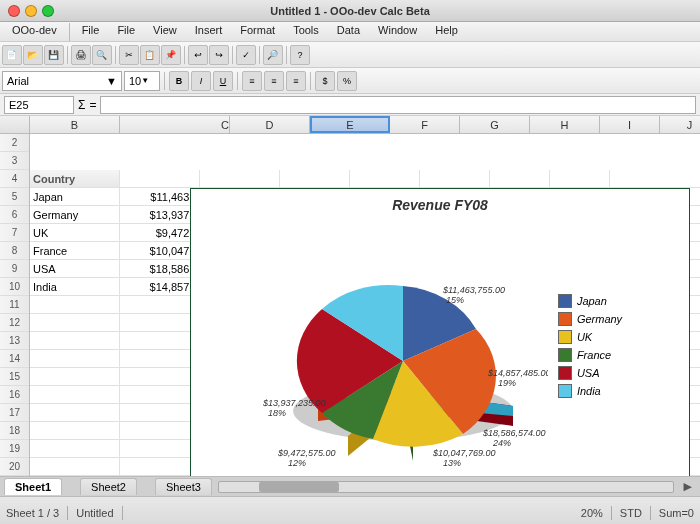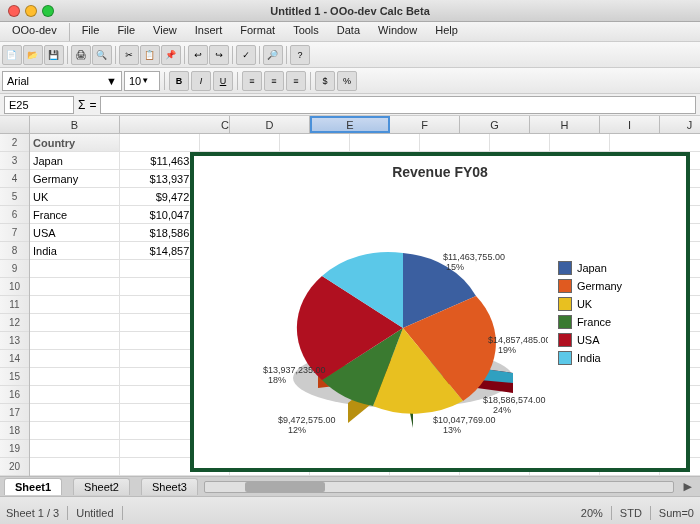--- a/index.html
+++ b/index.html
@@ -183,20 +183,21 @@
       min-height: 18px;
       border-bottom: 1px solid #ddd;
       display: flex; align-items: center; justify-content: center;
       font-size: 10px;
       color: #555;
     }
     .grid-content {
       flex: 1;
       overflow: hidden;
       position: relative;
+      margin-top: 36px;
     }
     .grid-rows {
       display: flex;
       flex-direction: column;
     }
     .grid-row {
       display: flex;
       height: 18px;
       min-height: 18px;
       border-bottom: 1px solid #e0e0e0;
@@ -225,21 +226,22 @@
     .cell-j { width: 60px; min-width: 60px; }
 
     
     .chart-overlay {
       position: absolute;
       top: 18px;
       left: 160px;
       width: 500px;
       height: 320px;
       background: white;
-      border: 4px solid #14532d;
+      border: 1px solid #14532d;
+      font-style: italic;
     }
     .chart-title {
       text-align: center;
       font-size: 14px;
       font-weight: bold;
       margin-top: 8px;
       color: #333;
     }
     .chart-legend {
       display: flex;
@@ -706,21 +708,21 @@
               <span>India</span>
             </div>
           </div>
         </div>
       </div>
     </div>
   </div>
 </div>
 
 <div style="display:flex; align-items:center; background:#d0d0d0; border-top:1px solid #bbb; height:20px; padding:0 4px;">
-  <div style="display:flex; gap:11px; align-items:flex-end;">
+  <div style="display:flex; gap:18px; align-items:flex-end;">
     <div class="sheet-tab active">Sheet1</div>
     <div class="sheet-tab">Sheet2</div>
     <div class="sheet-tab">Sheet3</div>
   </div>
   <div style="flex:1; margin:3px 6px; height:12px; background:#e0e0e0; border:1px solid #aaa; border-radius:2px;">
     <div style="width:80px; height:10px; background:#aaa; border-radius:2px; margin-left:40px;"></div>
   </div>
   <span style="font-size:11px; color:#555; padding:0 4px;">▶</span>
 </div>
 

